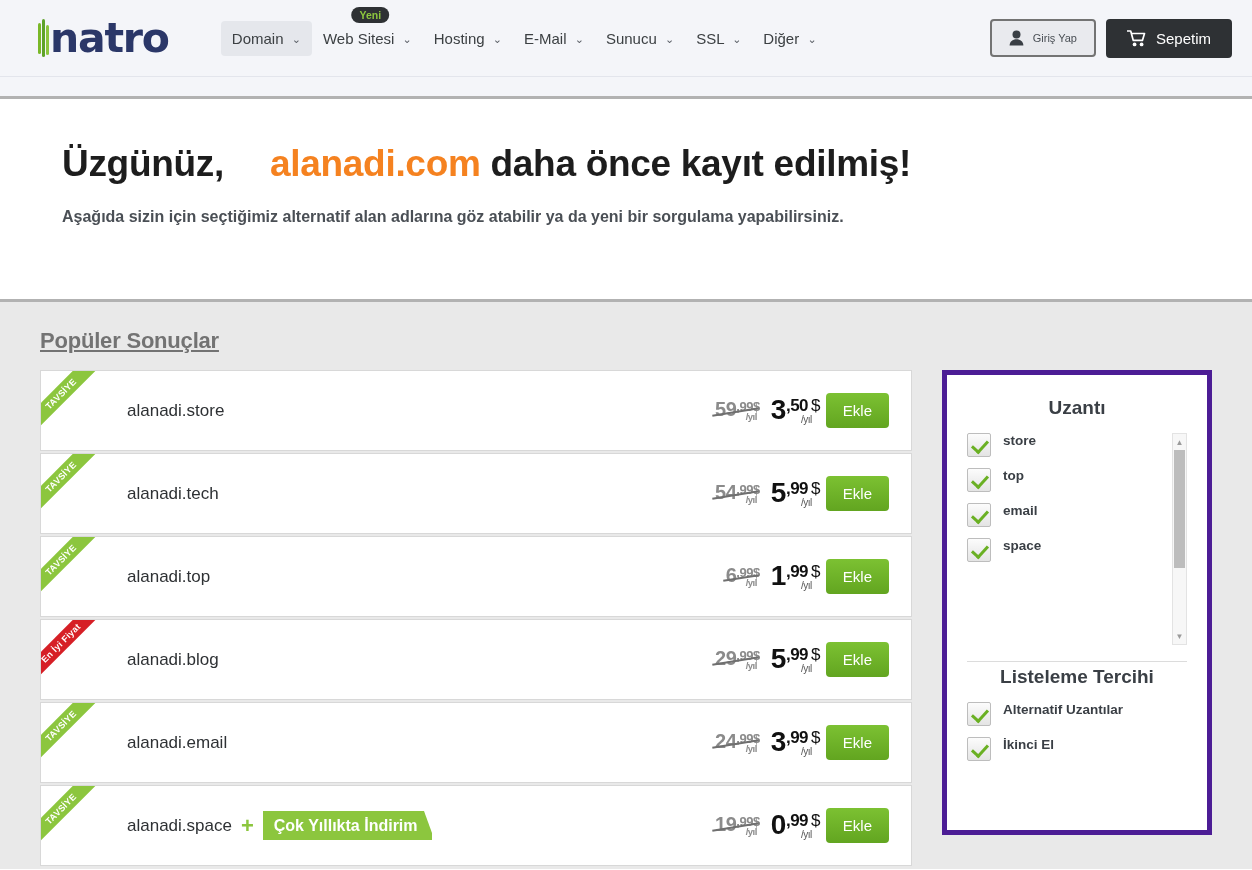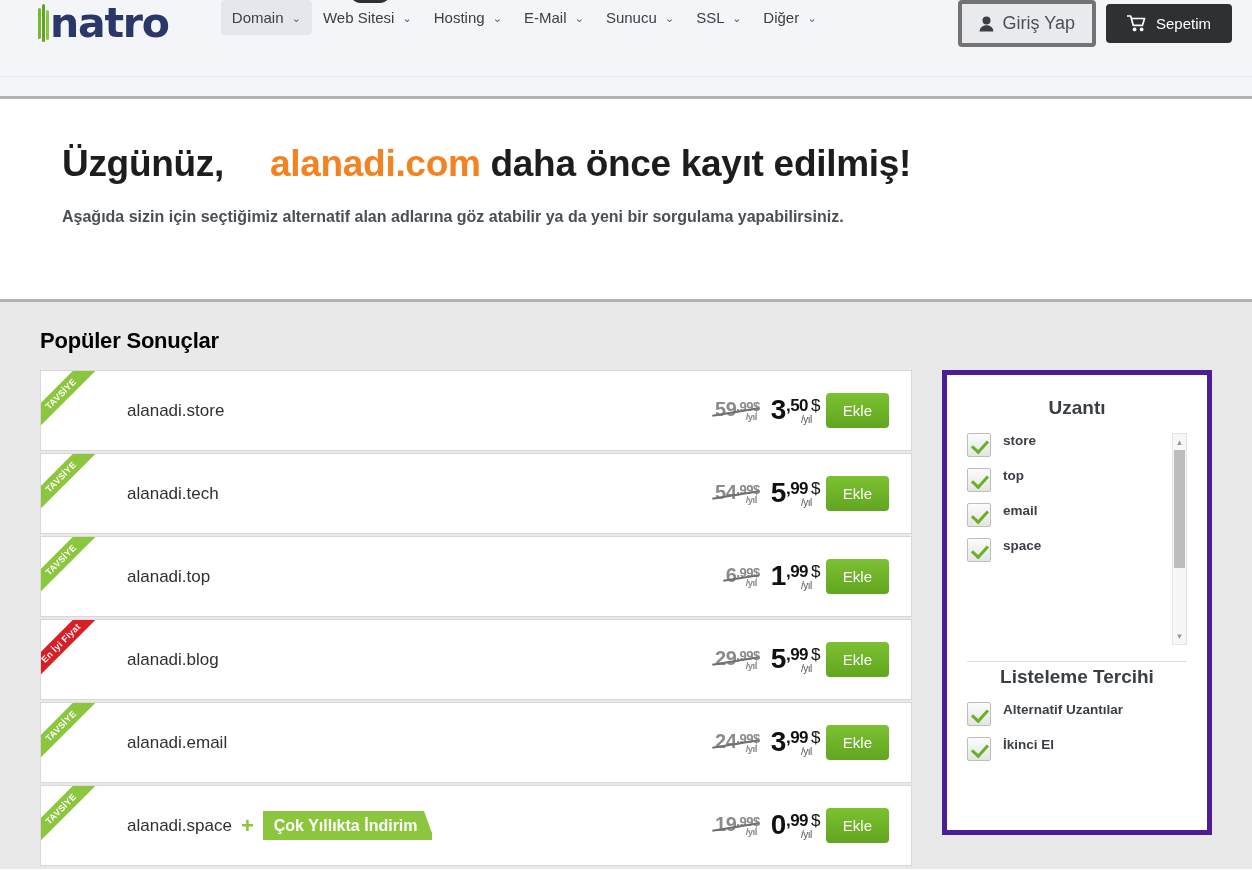--- a/index.html
+++ b/index.html
@@ -13,21 +13,21 @@
     -webkit-font-smoothing: antialiased;
   }
 
   
   .header {
     position: relative;
     height: 77px;
     background: #f4f5f9;
     border-bottom: 1px solid #e3e5ec;
     display: flex;
-    align-items: flex-start;
+    align-items: center;
     padding: 0 20px 0 38px;
   }
   .logo {
     display: flex;
     align-items: center;
     height: 46px;
     margin-right: 22px;
     cursor: pointer;
   }
   .logo-mark {
@@ -92,24 +92,24 @@
 
   .header-actions {
     margin-left: auto;
     display: flex;
     align-items: center;
     gap: 10px;
   }
   .btn-login {
     display: flex; align-items: center; gap: 9px;
     background: #e9eaee;
-    border: 4px solid #737373;
+    border: 2px solid #737373;
     border-radius: 4px;
     padding: 9px 17px;
-    font-size: 18px;
+    font-size: 11px;
     color: #4a4f55;
     cursor: pointer;
   }
   .btn-cart {
     display: flex; align-items: center; gap: 10px;
     background: #2e3134;
     border: 2px solid #2e3134;
     border-radius: 4px;
     padding: 9px 19px;
     font-size: 15px;
@@ -153,23 +153,24 @@
 
   
   .results-section {
     background: #e9e9e9;
     padding: 26px 0 0 0;
     height: 567px;
   }
   .results-title {
     font-size: 22px;
     font-weight: bold;
-    color: #000000;
+    color: #737373;
     margin: 0 8px 16px 40px;
     letter-spacing: -0.2px;
+    text-decoration: underline;
   }
   .results-layout {
     display: flex;
     padding: 0 40px;
     gap: 30px;
     align-items: flex-start;
   }
   .results-col { width: 872px; }
 
   .row {

